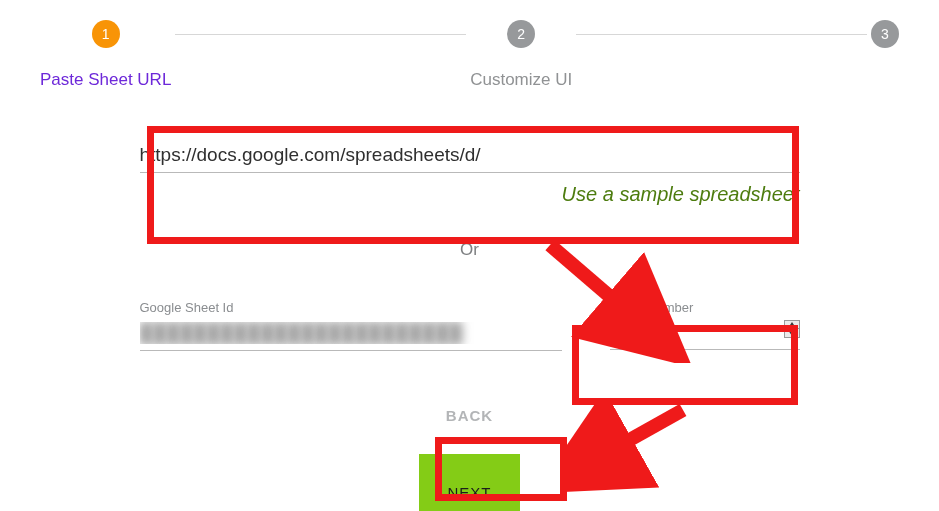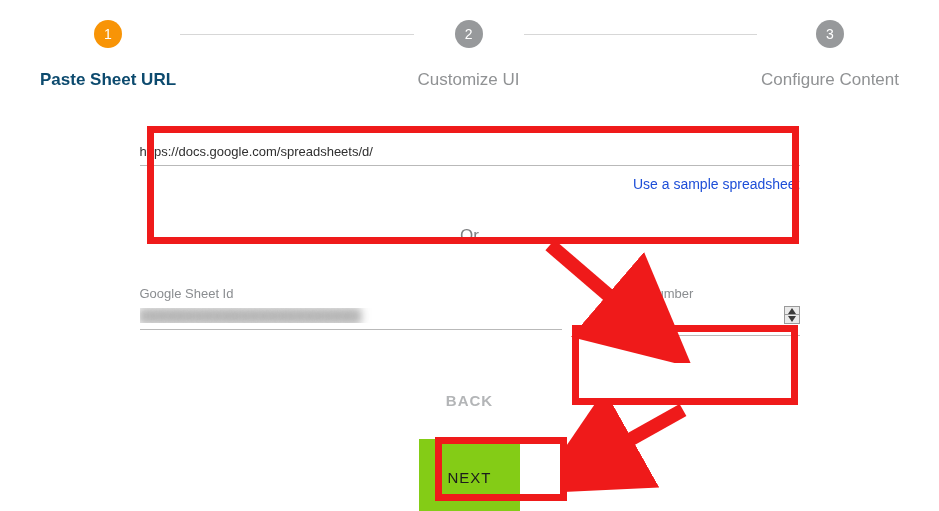--- a/index.html
+++ b/index.html
@@ -4,31 +4,31 @@
   <style>
     * { box-sizing: border-box; margin: 0; padding: 0; font-family: Arial, Helvetica, sans-serif; }
     body { background: #fff; width: 939px; height: 511px; position: relative; overflow: hidden; }
 
     .stepper { display: flex; align-items: flex-start; justify-content: space-between; padding: 20px 40px 0; }
     .step { display: flex; flex-direction: column; align-items: center; position: relative; flex: 0 0 auto; }
     .step .circle { width: 28px; height: 28px; border-radius: 50%; display: flex; align-items: center; justify-content: center; font-size: 14px; color: #fff; }
     .step.active .circle { background: #f89406; }
     .step.inactive .circle { background: #97999b; }
     .step .label { margin-top: 22px; font-size: 17px; }
-    .step.active .label { color: #0c4a6e; font-weight: 700; }
+    .step.active .label { color: #6d28d9; font-weight: 400; }
     .step.inactive .label { color: #909294; }
     .line { flex: 1 1 auto; height: 1px; background: #d7d7d7; margin: 14px 4px 0; }
 
     .form-area { width: 660px; margin: 40px auto 0; position: relative; }
 
     .field-block { padding: 10px 0 2px; }
     .field-label { font-size: 13px; color: #8a8d90; margin-bottom: 3px; }
-    .text-input { width: 100%; border: none; border-bottom: 1px solid #b9b9b9; font-size: 13px; color: #2f2f2f; padding: 4px 0 6px; background: transparent; outline: none; }
+    .text-input { width: 100%; border: none; border-bottom: 1px solid #b9b9b9; font-size: 19px; color: #2f2f2f; padding: 4px 0 6px; background: transparent; outline: none; }
     .text-input.blurred { color: transparent; text-shadow: 0 0 10px rgba(140,140,140,0.8); user-select: none; }
-    .sample-link { text-align: right; font-size: 14px; color: #1d4ed8; cursor: pointer; margin-top: 10px; }
+    .sample-link { text-align: right; font-size: 20px; color: #4d7c0f; cursor: pointer; margin-top: 10px; font-style: italic; }
 
     .or-divider { text-align: center; color: #7d7f81; font-size: 17px; margin: 32px 0 30px; }
 
     .two-col { display: flex; gap: 48px; }
     .col-left { flex: 1 1 auto; }
     .col-right { flex: 0 0 190px; }
 
     .num-wrap { position: relative; }
     .num-input { width: 100%; border: none; border-bottom: 1px solid #b9b9b9; font-size: 18px; color: #2f2f2f; padding: 4px 22px 6px 0; background: transparent; outline: none; }
     .spinner { position: absolute; right: 0; top: 2px; width: 16px; display: flex; flex-direction: column; }
@@ -56,21 +56,20 @@
     <div class="label">Paste Sheet URL</div>
   </div>
   <div class="line"></div>
   <div class="step inactive">
     <div class="circle">2</div>
     <div class="label">Customize UI</div>
   </div>
   <div class="line"></div>
   <div class="step inactive">
     <div class="circle">3</div>
-    <div class="label">Configure Content</div>
   </div>
 </div>
 
 <div class="form-area">
   <div class="field-block">
     <input type="text" class="text-input" value="https://docs.google.com/spreadsheets/d/" style="">
     <div class="sample-link">Use a sample spreadsheet</div>
   </div>
 
   <div class="or-divider">Or</div>

